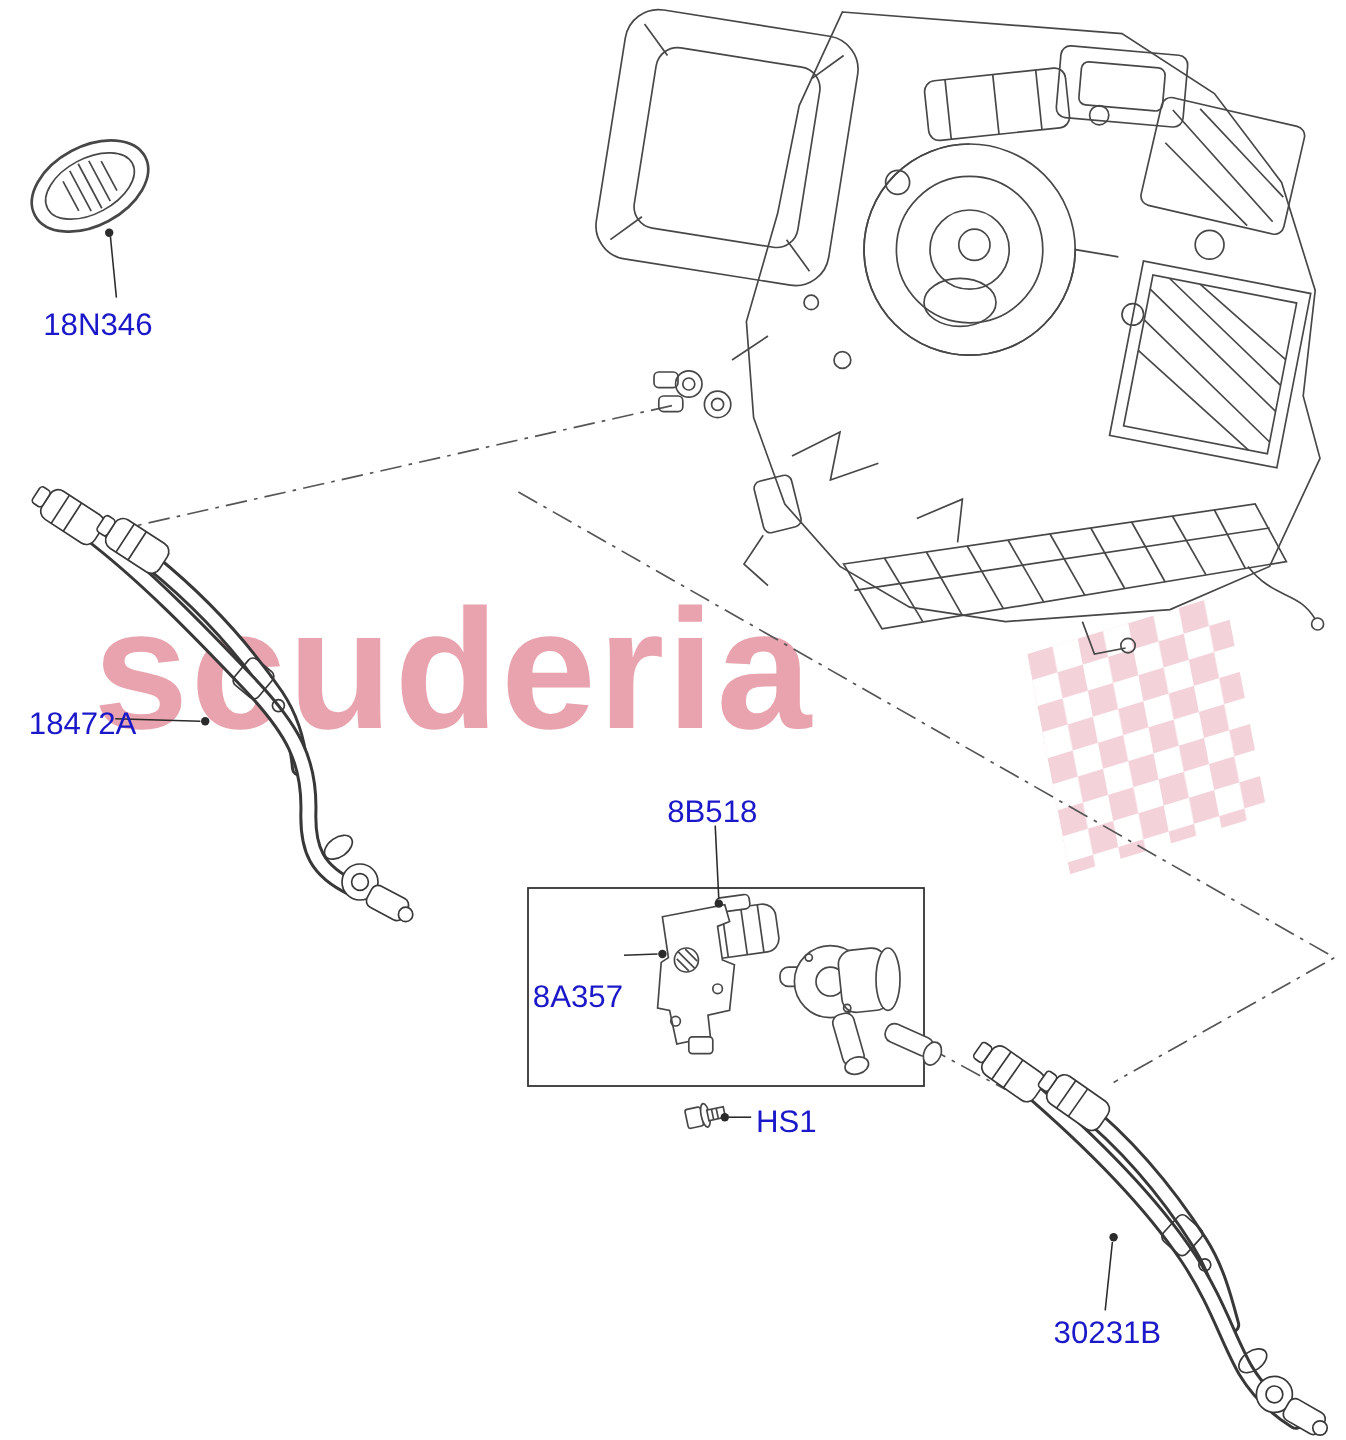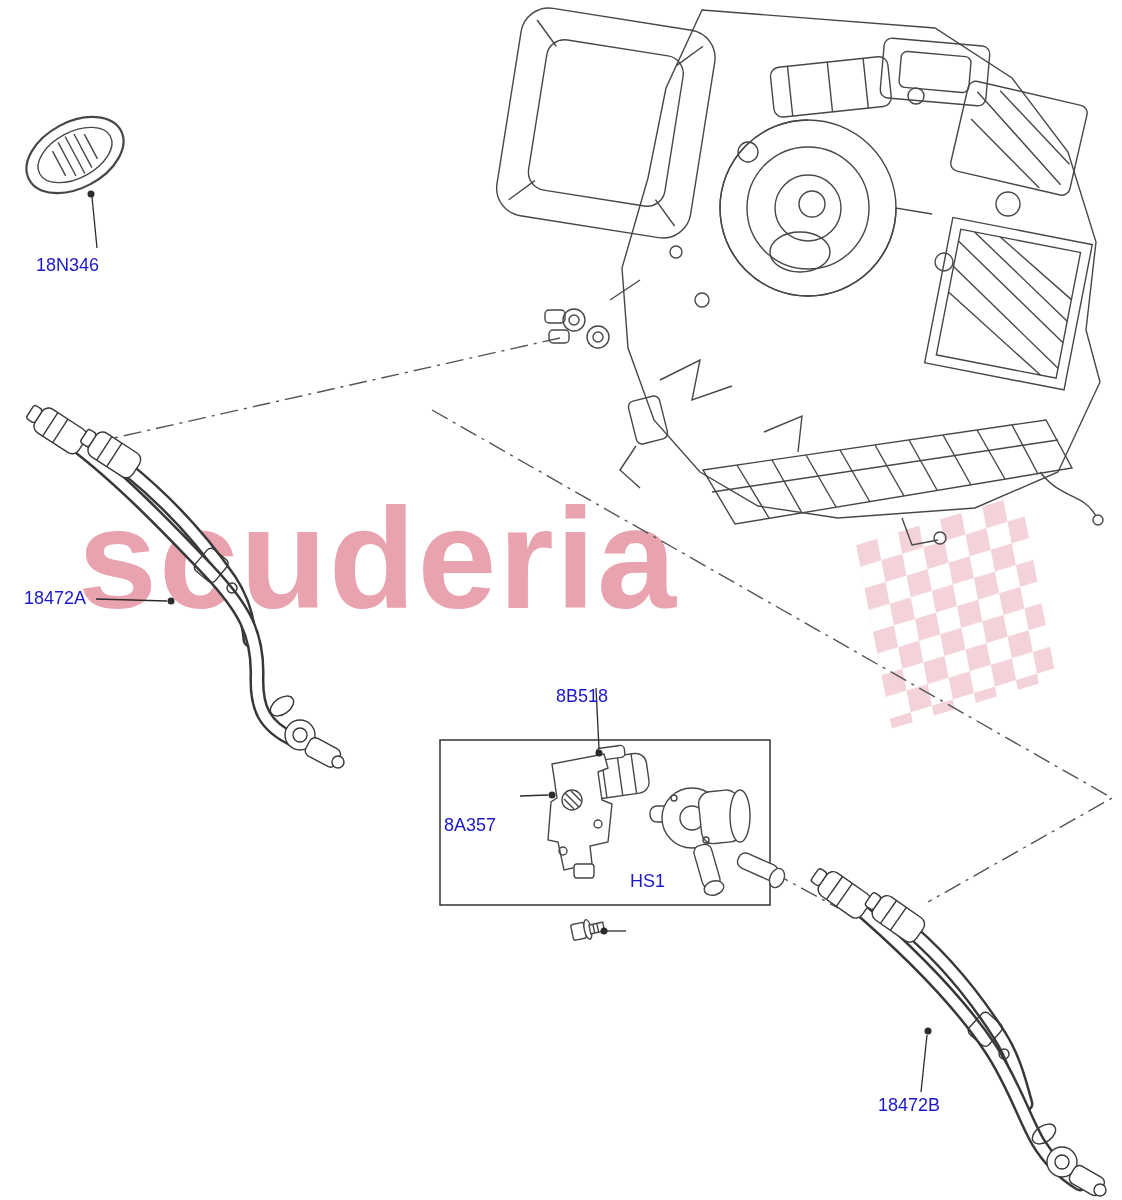--- a/index.html
+++ b/index.html
@@ -17,21 +17,21 @@
   .wm-sub{
     position:absolute;left:88px;top:642px;
     font-size:58px;font-weight:400;line-height:1;
     letter-spacing:46px;word-spacing:34px;
     color:var(--watermark_sub_color,#d9d9d9);
     user-select:none;white-space:nowrap;
   }
   
   .part-label{
     position:absolute;
-    font-size:18px;
+    font-size:26px;
     color:var(--label_color,#1b18c9);
     line-height:1.1;
     cursor:pointer;
     white-space:nowrap;
   }
   svg{display:block;}
   .tube-out{stroke:#383838;stroke-width:15;fill:none;stroke-linecap:round;}
   .tube-in{stroke:#ffffff;stroke-width:10;fill:none;stroke-linecap:round;}
   .art{stroke:var(--art_color,#474747);fill:none;stroke-width:1.4;}
 </style>
@@ -265,17 +265,17 @@
     <line x1="626" y1="931" x2="607" y2="931"></line>
     <circle cx="604" cy="931" r="3.5" fill="#2b2b2b" stroke="none"></circle>
     <line x1="921" y1="1092" x2="927" y2="1035"></line>
     <circle cx="928" cy="1031" r="3.5" fill="#2b2b2b" stroke="none"></circle>
   </g>
 </svg>
 
 <div class="layer" style="pointer-events:none;">
   <div class="part-label" style="left:36px;top:256px;pointer-events:auto;">18N346</div>
   <div class="part-label" style="left:24px;top:589px;pointer-events:auto;">18472A</div>
-  <div class="part-label" style="left:556px;top:662px;pointer-events:auto;margin-top:25px;">8B518</div>
+  <div class="part-label" style="left:556px;top:662px;pointer-events:auto;">8B518</div>
   <div class="part-label" style="left:444px;top:816px;pointer-events:auto;">8A357</div>
-  <div class="part-label" style="left:630px;top:872px;pointer-events:auto;">HS1</div>
-  <div class="part-label" style="left:878px;top:1096px;pointer-events:auto;">18472B</div>
+  <div class="part-label" style="left:630px;top:920px;pointer-events:auto;">HS1</div>
+  <div class="part-label" style="left:878px;top:1096px;pointer-events:auto;">30231B</div>
 </div>
 
 </body></html>

